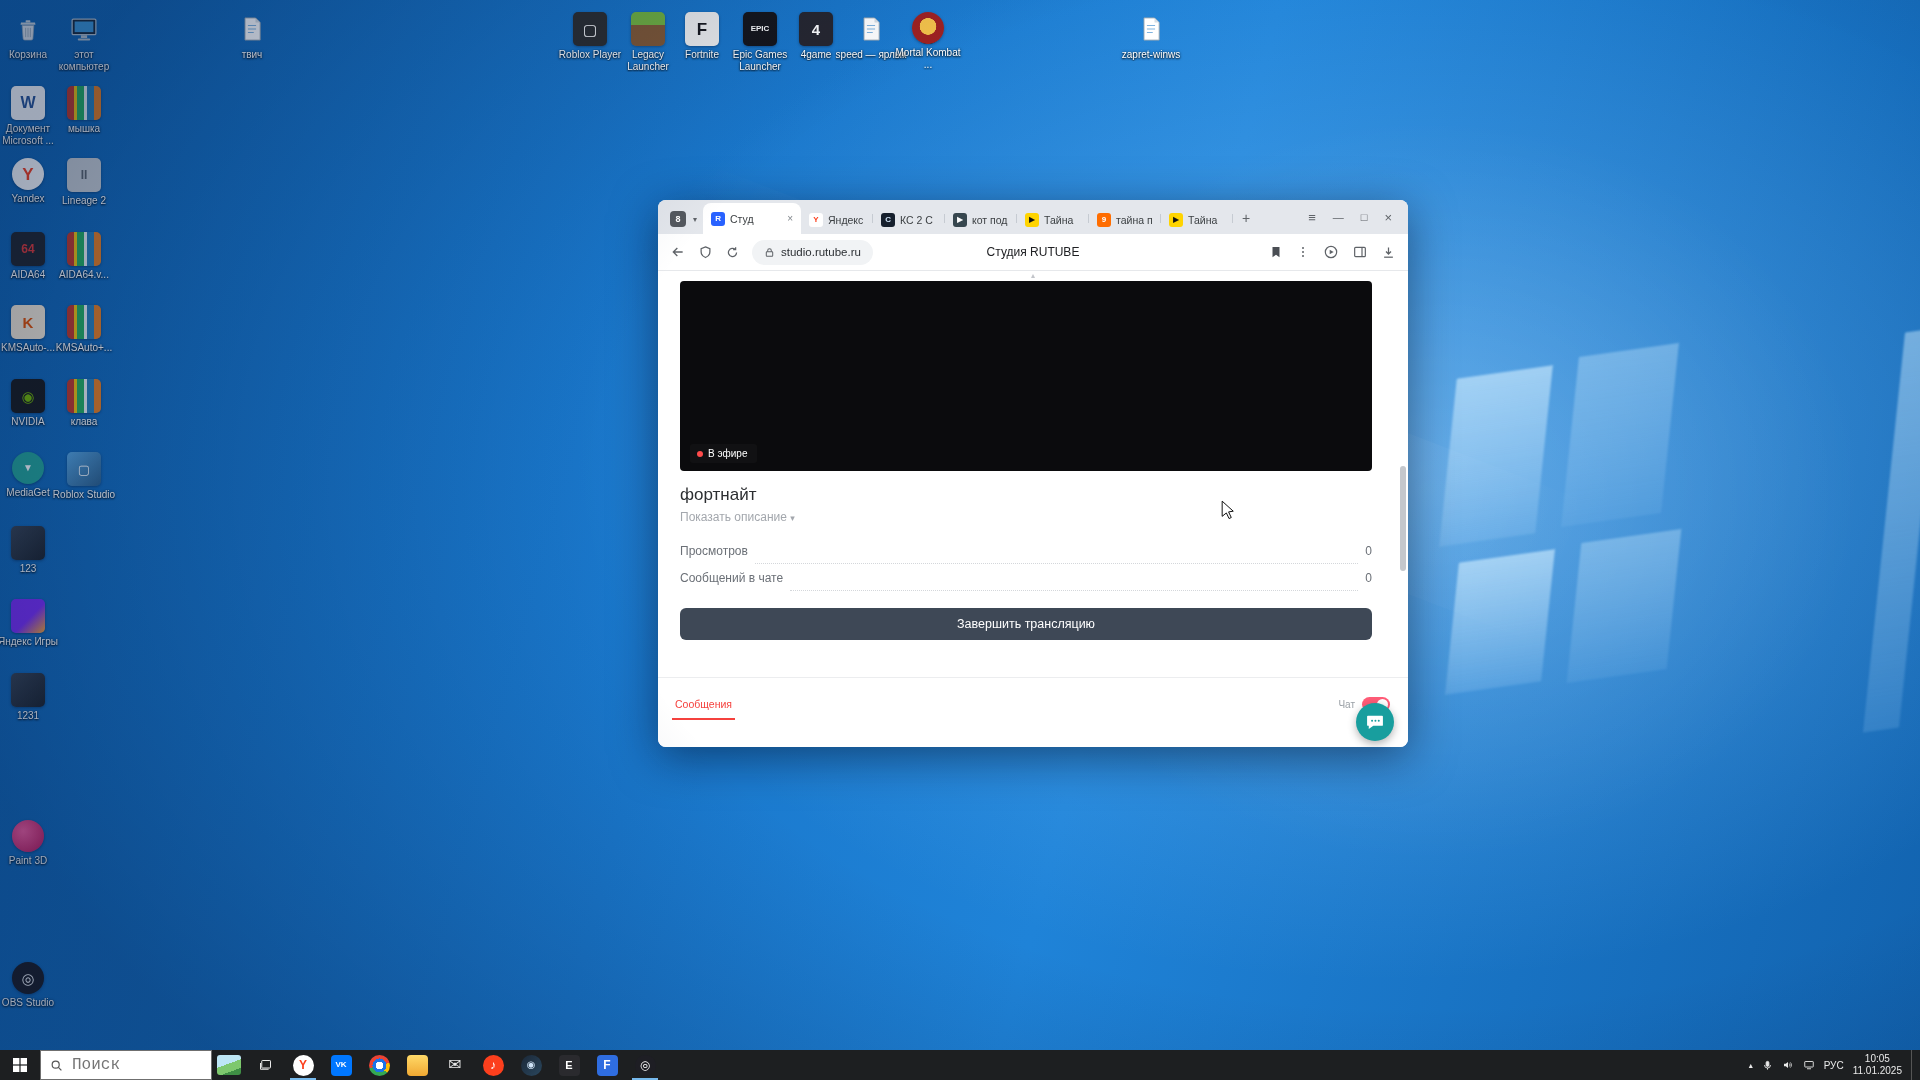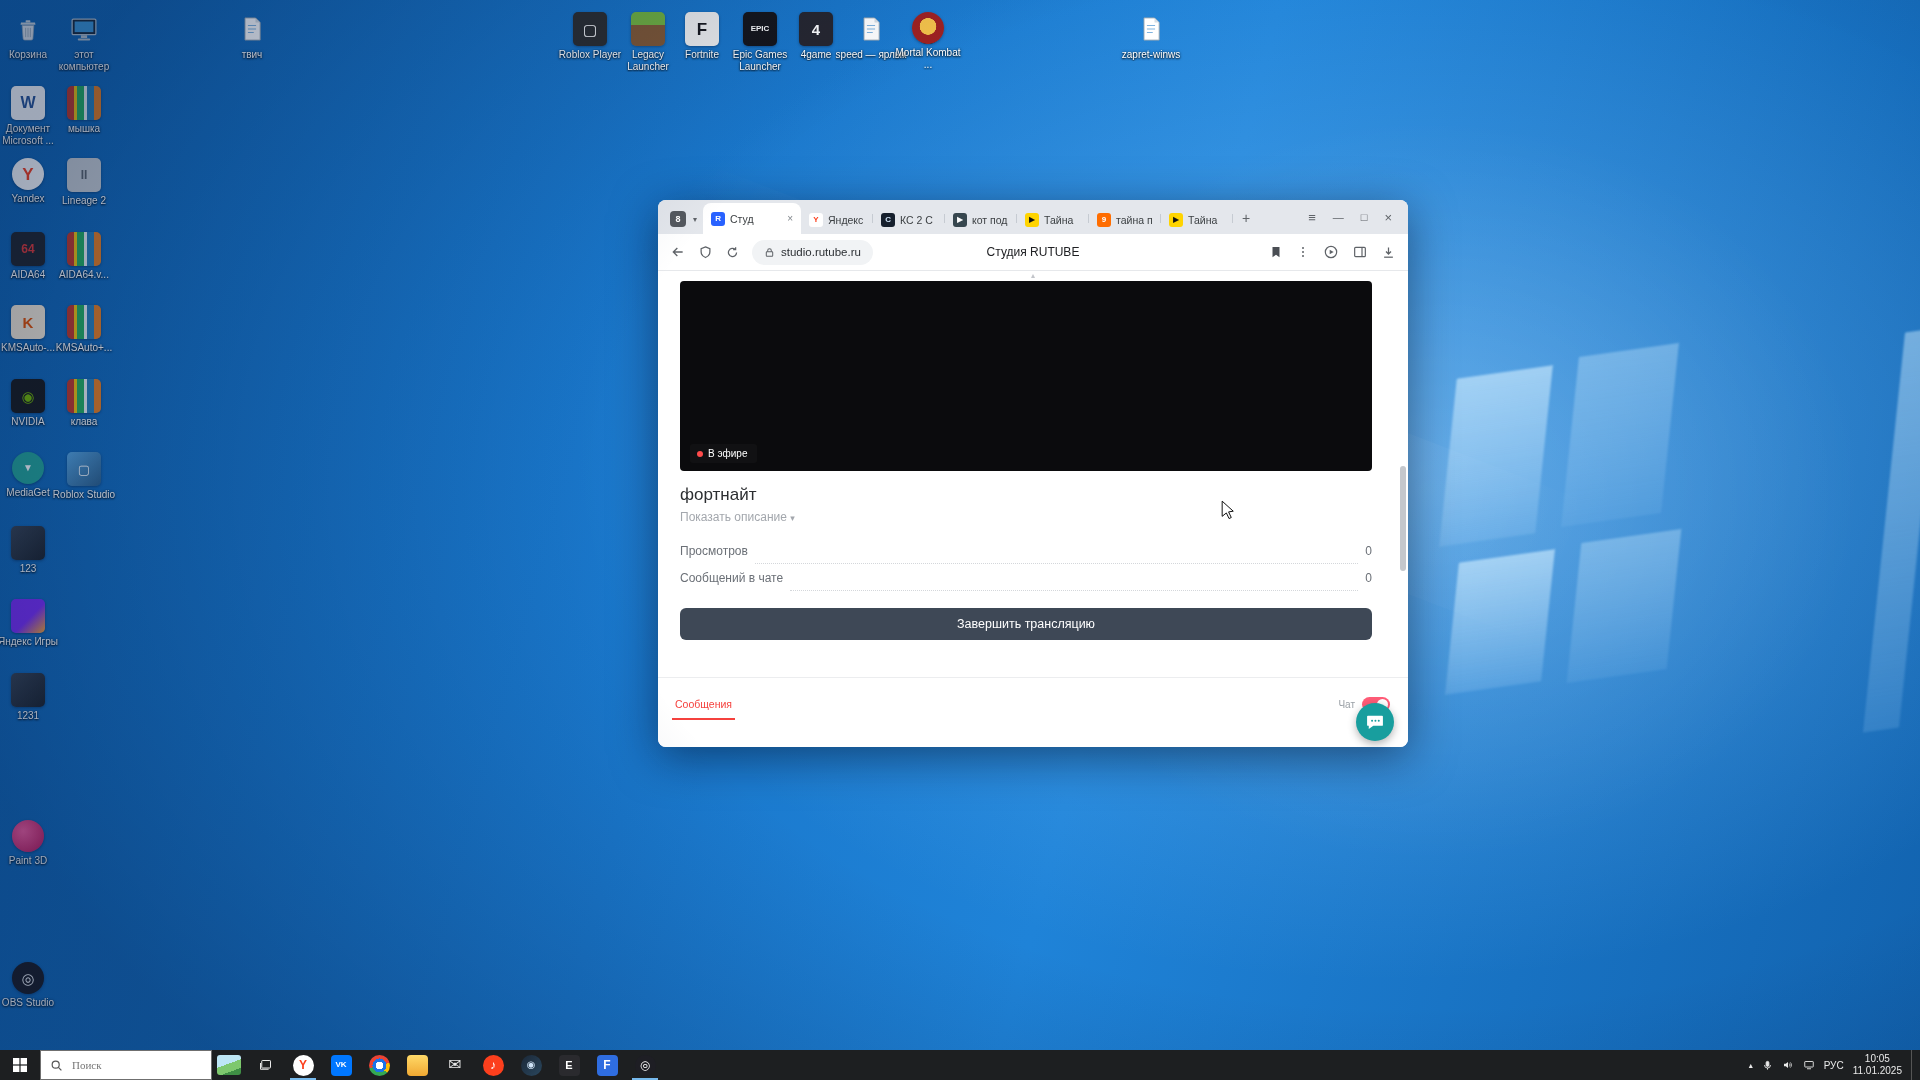--- a/index.html
+++ b/index.html
@@ -73,21 +73,21 @@
   .chat-lbl{font-size:10px;color:#9aa0a6;}
   .toggle{width:28px;height:15px;background:#ff5c77;border-radius:8px;position:relative;cursor:pointer;}
   .knob{position:absolute;right:2px;top:2px;width:11px;height:11px;background:#fff;border-radius:50%;}
   .fab{position:absolute;right:14px;bottom:6px;width:38px;height:38px;border-radius:50%;background:#189e9e;
     display:flex;align-items:center;justify-content:center;box-shadow:0 3px 8px rgba(0,0,0,.3);cursor:pointer;}
   .scroll-thumb{position:absolute;right:2px;top:195px;width:6px;height:105px;background:#c4c7cc;border-radius:3px;cursor:pointer;}
   
   #taskbar{position:absolute;left:0;right:0;bottom:0;height:30px;background:#1d1f21;display:flex;align-items:stretch;z-index:50;}
   .tb-start{width:40px;display:flex;align-items:center;justify-content:center;cursor:pointer;}
   .tb-search{width:172px;background:#fff;display:flex;align-items:center;gap:7px;padding:0 9px;cursor:text;border:1px solid #6f6f6f;box-sizing:border-box;}
-  .tb-search input{border:none;outline:none;background:transparent;font-size:11px;color:#333;width:120px;font-family:Liberation Serif, serif;}
+  .tb-search input{border:none;outline:none;background:transparent;font-size:16px;color:#333;width:120px;font-family:Liberation Mono, monospace;}
   .tb-widget{width:34px;display:flex;align-items:center;justify-content:center;cursor:pointer;}
   .widget-img{width:24px;height:20px;border-radius:3px;background:linear-gradient(160deg,#bde6f5 0 45%,#7ec86e 45% 75%,#3f8f45 75%);}
   .tb-btn{width:38px;display:flex;align-items:center;justify-content:center;cursor:pointer;}
   #tb-apps{display:flex;}
   .tb-app{width:38px;display:flex;align-items:center;justify-content:center;position:relative;cursor:pointer;}
   .tb-app.active::after{content:'';position:absolute;left:6px;right:6px;bottom:0;height:2px;background:#76b9ed;}
   .ai{width:21px;height:21px;display:flex;align-items:center;justify-content:center;font-weight:bold;line-height:1;}
   .ai.tile{border-radius:4px;}
   .ai.circle{border-radius:50%;}
   .tray{margin-left:auto;display:flex;align-items:center;gap:9px;padding-right:2px;color:#eaeaea;}

